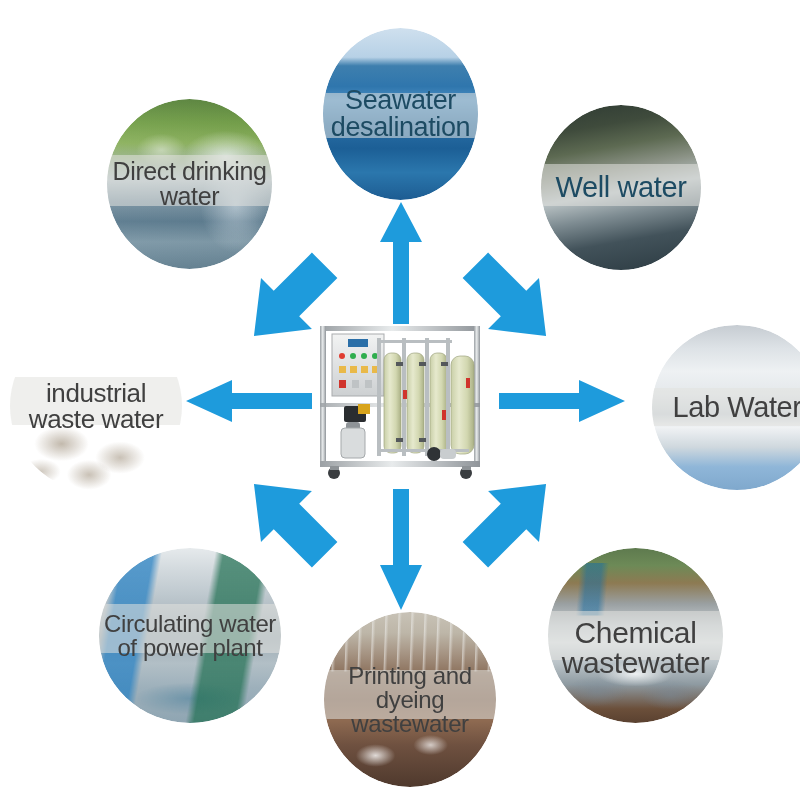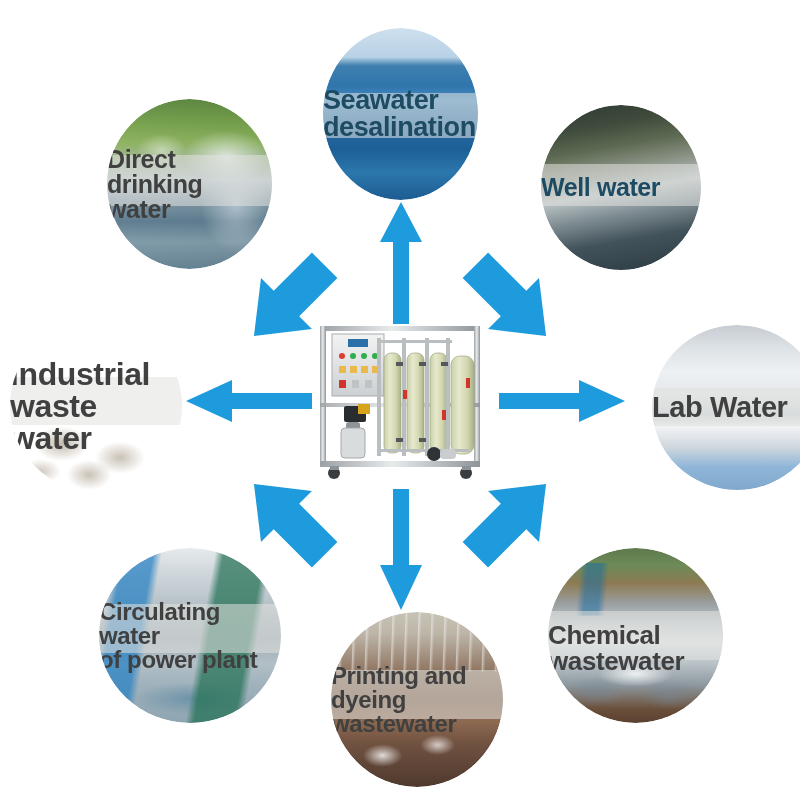--- a/index.html
+++ b/index.html
@@ -31,22 +31,23 @@
   }
   .node .photo {
     position: absolute;
     inset: 0;
     border-radius: 50%;
   }
   .node .caption {
     position: relative;
     z-index: 4;
     width: 104%;
+    text-align: center;
     line-height: 1.0;
-    font-weight: bold;
+    font-weight: normal;
     letter-spacing: -0.4px;
     white-space: pre-line;
   }
   .cap-dark  { color: #404040; }
   .cap-navy  { color: #1d4b63; }
 
   
   .node .band {
     position: absolute;
     left: -6%;
@@ -229,33 +230,33 @@
 
   <div class="node" style="left:541px; top:105px; width:160px; height:165px;">
     <div class="photo" style="background:
            linear-gradient(170deg,#2e3a33 0%,#3f4b3c 16%,#5d6a52 28%,#8c9387 40%,#b9c2c4 52%,#7e8c92 64%,#42525a 78%,#2b3a41 100%);"></div>
     <div class="photo" style="background:
            radial-gradient(circle 9% at 72% 40%, #e8623a 0%, #e8623a 70%, rgba(232,98,58,0) 78%),
            radial-gradient(circle 10% at 57% 70%, #e02a20 0%, #e02a20 72%, rgba(224,42,32,0) 80%),
            radial-gradient(ellipse 34% 10% at 58% 54%, rgba(240,246,249,0.8) 0%, rgba(240,246,249,0) 75%),
            radial-gradient(ellipse 26% 34% at 20% 70%, rgba(170,190,200,0.5) 0%, rgba(170,190,200,0) 76%);"></div>
     <div class="band" style="top:36%; height:25%;"></div>
-    <div class="caption cap-navy" style="font-size:25px;">Well water</div>
+    <div class="caption cap-navy" style="font-size:29px;">Well water</div>
   </div>
 
   <div class="node" style="left:10px; top:320px; width:172px; height:172px;">
     <div class="photo" style="background:
            linear-gradient(180deg,#3d6b5d 0%,#4a7d6c 12%,#c6c3b6 22%,#d6d2c4 34%,#cfc6b3 46%,#bfae93 58%,#b5a385 72%,#a89madd 86%,#9e8d74 100%);"></div>
     <div class="photo" style="background:
            radial-gradient(ellipse 22% 14% at 30% 72%, rgba(120,100,72,0.45) 0%, rgba(120,100,72,0) 72%),
            radial-gradient(ellipse 20% 13% at 64% 80%, rgba(120,100,72,0.4) 0%, rgba(120,100,72,0) 72%),
            radial-gradient(ellipse 18% 12% at 46% 90%, rgba(120,100,72,0.4) 0%, rgba(120,100,72,0) 72%),
            radial-gradient(ellipse 16% 10% at 18% 88%, rgba(120,100,72,0.35) 0%, rgba(120,100,72,0) 72%);"></div>
     <div class="band" style="top:33%; height:28%;"></div>
-    <div class="caption cap-dark" style="font-size:32px;">industrial
+    <div class="caption cap-dark" style="font-size:26px;">industrial
 waste water</div>
   </div>
 
   <div class="node" style="left:652px; top:325px; width:170px; height:165px;">
     <div class="photo" style="background:
            linear-gradient(180deg,#c6ccd2 0%,#dde2e6 14%,#eef1f3 28%,#e4e8eb 42%,#cdd5da 54%,#f0f2f4 62%,#cfd8de 74%,#8fb6d8 86%,#7fa8cd 100%);"></div>
     <div class="photo" style="background:
            linear-gradient(180deg, rgba(255,255,255,0) 58%, rgba(126,170,208,0.55) 62%, rgba(126,170,208,0.6) 78%, rgba(255,255,255,0) 80%),
            radial-gradient(circle 3% at 62% 29%, #d93c32 0%, #d93c32 60%, rgba(217,60,50,0) 70%),
            radial-gradient(circle 3% at 69% 30%, #2faa4d 0%, #2faa4d 60%, rgba(47,170,77,0) 70%),
@@ -269,21 +270,21 @@
            linear-gradient(180deg,#e6eaec 0%,#d3dade 12%,#bfc9cf 26%,#aab6bd 40%,#9fadb5 52%,#b2bfc6 66%,#9db0bb 80%,#8fa5b2 100%);"></div>
     <div class="photo" style="background:
            linear-gradient(100deg, rgba(255,255,255,0) 8%, rgba(42,130,195,0.75) 12%, rgba(42,130,195,0.75) 26%, rgba(255,255,255,0) 30%),
            linear-gradient(100deg, rgba(255,255,255,0) 55%, rgba(30,110,80,0.7) 59%, rgba(30,110,80,0.7) 78%, rgba(255,255,255,0) 82%),
            radial-gradient(ellipse 40% 12% at 50% 86%, rgba(60,120,150,0.45) 0%, rgba(60,120,150,0) 75%);"></div>
     <div class="band" style="top:32%; height:28%;"></div>
     <div class="caption cap-dark" style="font-size:24px;">Circulating water
 of power plant</div>
   </div>
 
-  <div class="node" style="left:331px; top:612px; width:172px; height:175px;">
+  <div class="node" style="left:324px; top:612px; width:172px; height:175px;">
     <div class="photo" style="background:
            linear-gradient(180deg,#c8c2b6 0%,#bdb6a8 12%,#a59382 24%,#8a6f5a 36%,#7d5d48 50%,#8e6a51 62%,#6f5140 76%,#5c4335 90%,#4f392d 100%);"></div>
     <div class="photo" style="background:
            repeating-linear-gradient(92deg, rgba(240,240,238,0.0) 0px, rgba(240,240,238,0.0) 9px, rgba(240,240,238,0.55) 10px, rgba(240,240,238,0.0) 13px),
            radial-gradient(ellipse 16% 9% at 30% 82%, rgba(255,255,255,0.8) 0%, rgba(255,255,255,0) 72%),
            radial-gradient(ellipse 14% 8% at 62% 76%, rgba(255,255,255,0.7) 0%, rgba(255,255,255,0) 72%);
            background-size: 100% 34%, 100% 100%, 100% 100%;
            background-repeat: no-repeat;"></div>
     <div class="band" style="top:33%; height:28%;"></div>
     <div class="caption cap-dark" style="font-size:24px;">Printing and
@@ -295,17 +296,17 @@
            linear-gradient(180deg,#5e7a4e 0%,#6d8a57 10%,#8d7a52 20%,#9aa0a2 32%,#c7ced2 44%,#dde3e6 54%,#b9c2c7 66%,#8e9aa1 78%,#6b4f3a 92%,#5a4130 100%);"></div>
     <div class="photo" style="background:
            radial-gradient(ellipse 30% 10% at 50% 72%, rgba(250,252,253,0.85) 0%, rgba(250,252,253,0) 72%),
            radial-gradient(ellipse 24% 12% at 28% 82%, rgba(120,135,148,0.55) 0%, rgba(120,135,148,0) 72%),
            radial-gradient(ellipse 24% 12% at 70% 84%, rgba(120,135,148,0.55) 0%, rgba(120,135,148,0) 72%),
            linear-gradient(95deg, rgba(255,255,255,0) 18%, rgba(30,110,160,0.55) 22%, rgba(30,110,160,0.55) 30%, rgba(255,255,255,0) 34%);
            background-repeat:no-repeat;
            background-size:100% 100%,100% 100%,100% 100%,100% 30%;
            background-position:0 0,0 0,0 0,0 12%;"></div>
     <div class="band" style="top:36%; height:28%;"></div>
-    <div class="caption cap-dark" style="font-size:26px;margin-top:24px;">Chemical
+    <div class="caption cap-dark" style="font-size:30px;margin-top:24px;">Chemical
 wastewater</div>
   </div>
 
 </div>
 
 </body></html>

